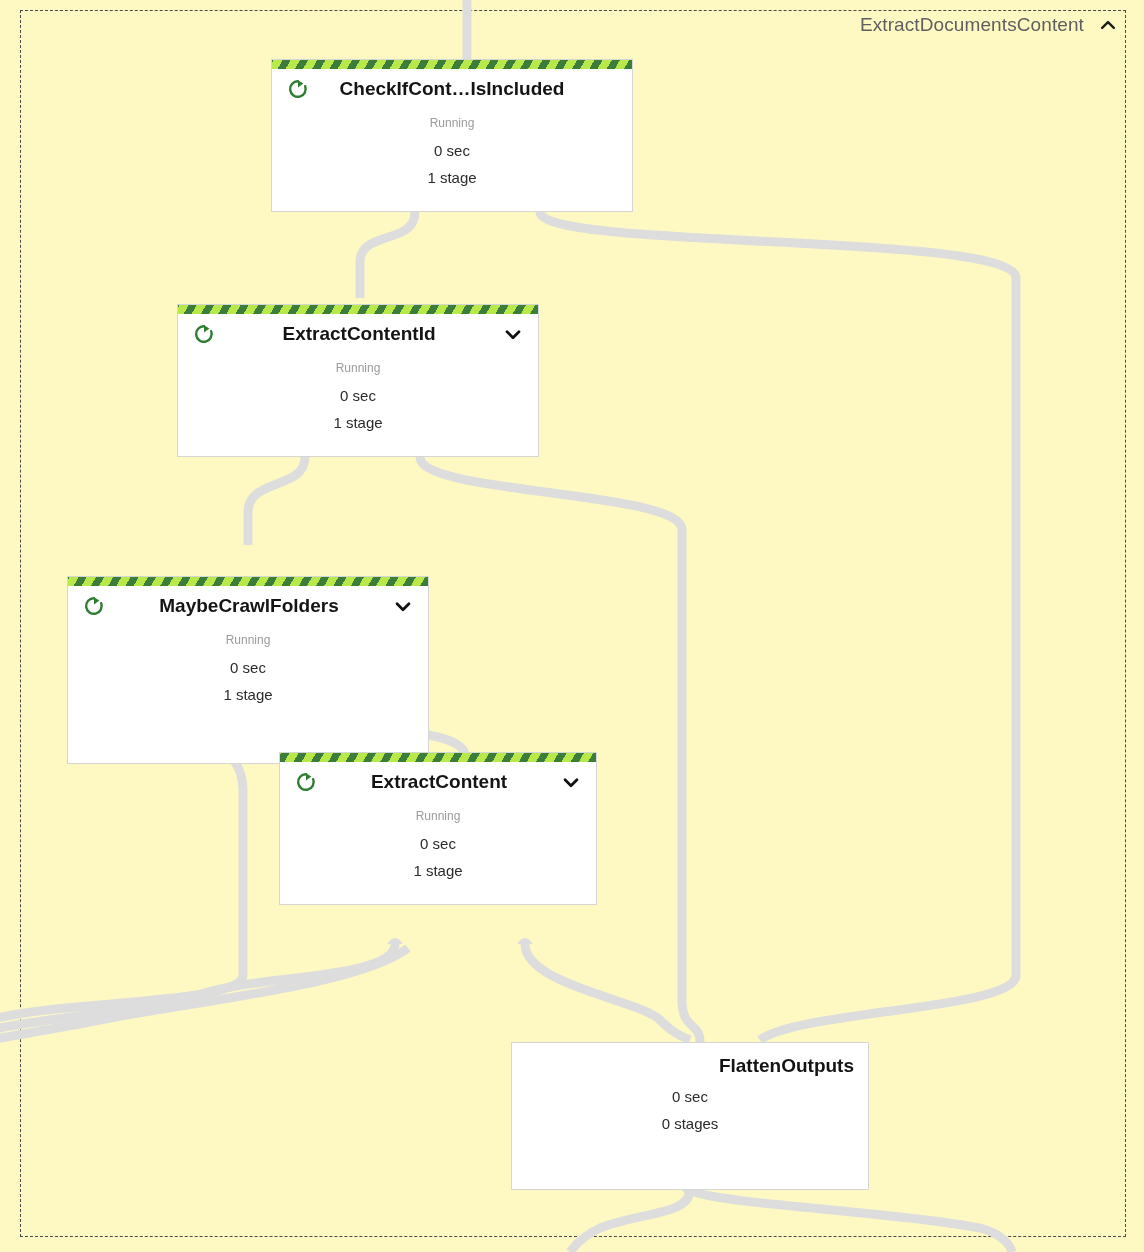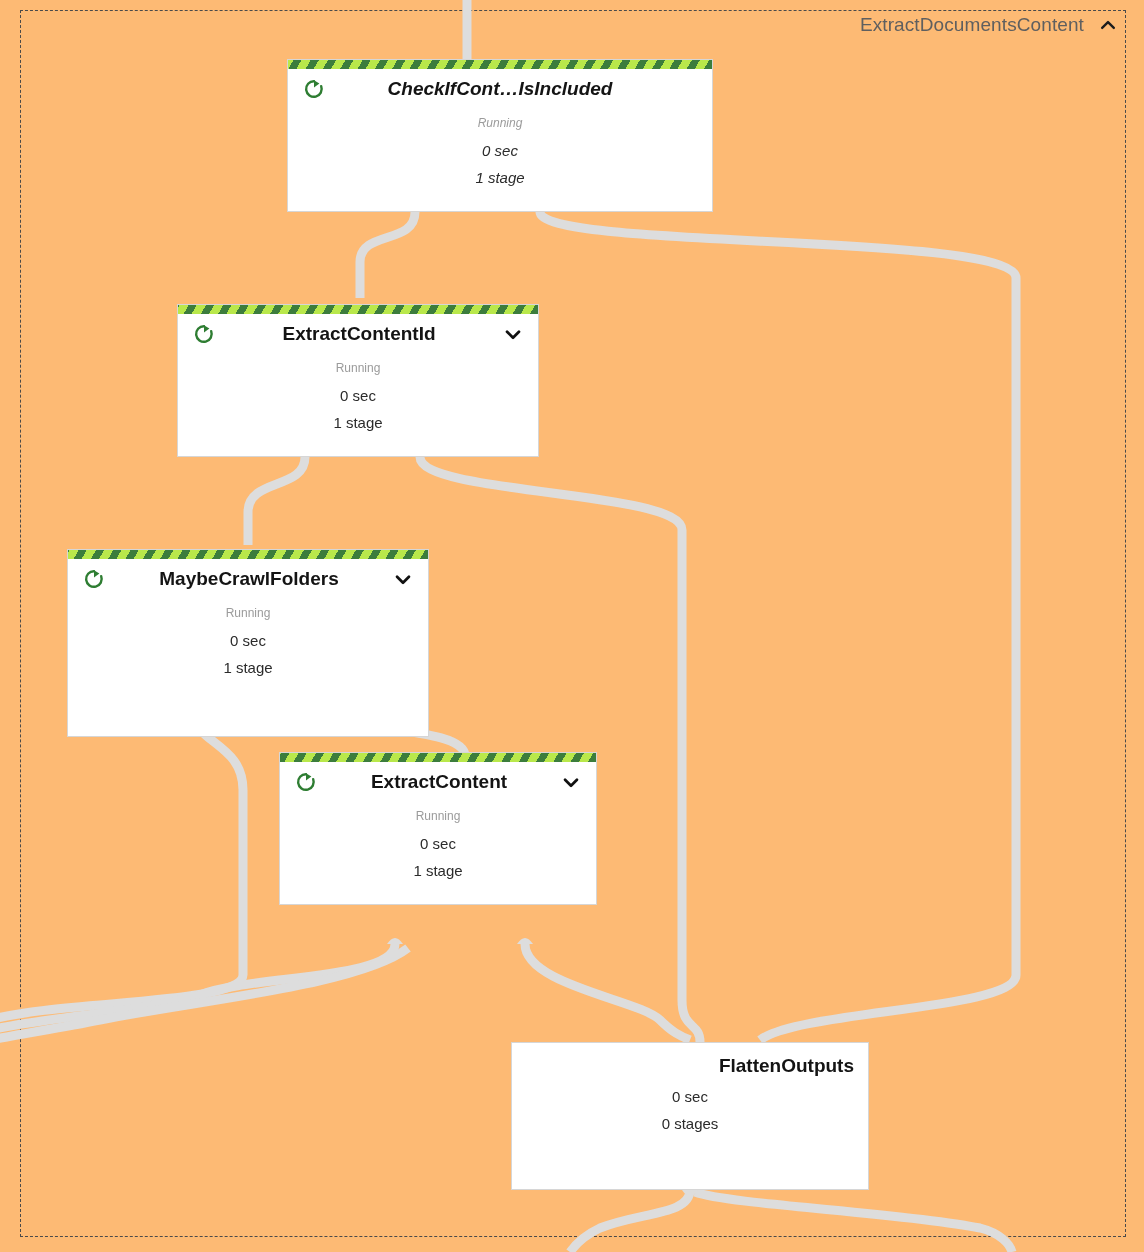--- a/index.html
+++ b/index.html
@@ -7,21 +7,21 @@
     padding: 0;
     background: #ffffff;
   }
   body {
     font-family: "Liberation Sans", sans-serif;
   }
   #canvas {
     position: relative;
     width: 1144px;
     height: 1252px;
-    background: #fdba74;
+    background: #fef9c3;
     overflow: hidden;
   }
   
   #group-container {
     position: absolute;
     left: 20px;
     top: 10px;
     width: 1106px;
     height: 1227px;
     border: 1px dashed #4a4a4a;
@@ -189,21 +189,21 @@
       <path d="M352,457 Q360,445 368,457 Z"></path>
       <path d="M412,457 Q420,445 428,457 Z"></path>
       <path d="M180,700 Q188,688 196,700 Z"></path>
       <path d="M302,700 Q310,688 318,700 Z"></path>
       <path d="M387,944 Q395,932 403,944 Z"></path>
       <path d="M517,944 Q525,932 533,944 Z"></path>
       <path d="M682,1190 Q690,1202 698,1190 Z"></path>
     </g>
   </svg>
 
-  <div class="node" style="left:287px; top:59px; width:426px; height:153px;font-style:italic;">
+  <div class="node" style="left:271px; top:59px; width:362px; height:153px;">
     <div class="node-stripe"></div>
     <div class="node-head">
       <span class="run-icon">
         <svg viewBox="0 0 24 24" width="24" height="24" aria-hidden="true">
           <path d="M12 4.2 A7.8 7.8 0 1 0 19.2 9.2" fill="none" stroke="#2e7d32" stroke-width="2.4" stroke-linecap="round"></path>
           <path d="M12 3.2 L12 10.4 L17.4 6.6 Z" fill="#2e7d32"></path>
         </svg>
       </span>
       <span class="node-title">CheckIfCont…IsIncluded</span>
       <span class="spacer-24"></span>
@@ -231,21 +231,21 @@
         </svg>
       </span>
     </div>
     <div class="node-body">
       <div class="node-status">Running</div>
       <div class="node-line">0 sec</div>
       <div class="node-line">1 stage</div>
     </div>
   </div>
 
-  <div class="node" style="left:67px; top:549px; width:362px; height:188px;">
+  <div class="node" style="left:67px; top:576px; width:362px; height:188px;">
     <div class="node-stripe"></div>
     <div class="node-head">
       <span class="run-icon">
         <svg viewBox="0 0 24 24" width="24" height="24" aria-hidden="true">
           <path d="M12 4.2 A7.8 7.8 0 1 0 19.2 9.2" fill="none" stroke="#2e7d32" stroke-width="2.4" stroke-linecap="round"></path>
           <path d="M12 3.2 L12 10.4 L17.4 6.6 Z" fill="#2e7d32"></path>
         </svg>
       </span>
       <span class="node-title">MaybeCrawlFolders</span>
       <span class="node-chevron">

